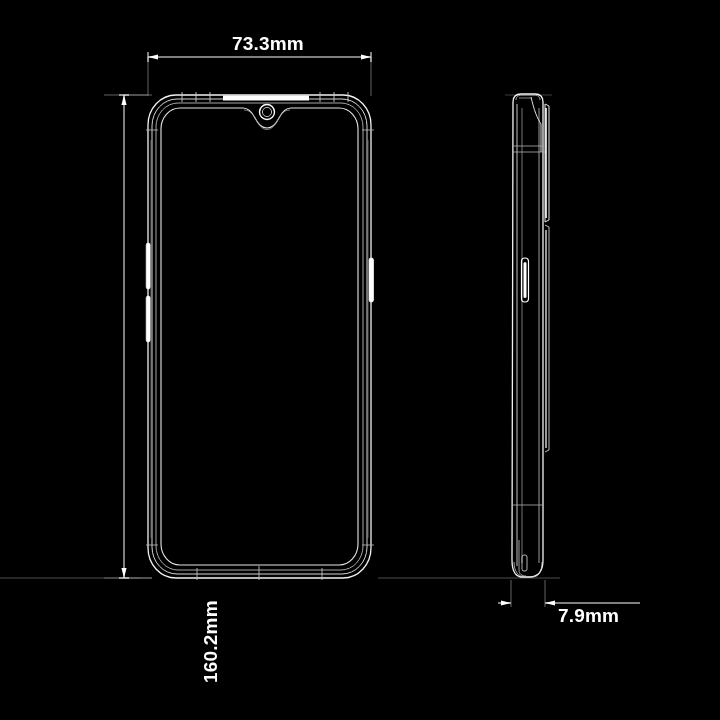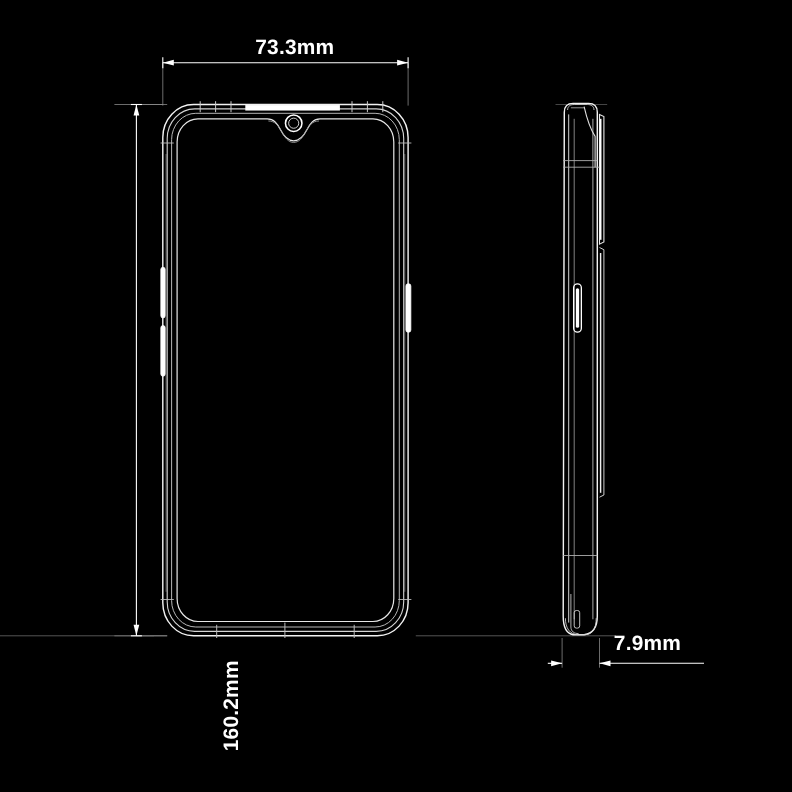--- a/index.html
+++ b/index.html
@@ -47,21 +47,21 @@
   }
   #dim-height-text-wrap {
     position: absolute;
     left: 100px;
     top: 383px;
     width: 0;
     height: 0;
   }
   #dim-thickness-text {
     left: 558px;
-    top: 576px;
+    top: 606px;
   }
 </style>
 </head>
 <body>
 
 <div id="stage">
 
   <svg id="drawing" viewBox="0 0 720 720" xmlns="http://www.w3.org/2000/svg">
 
     <rect x="0" y="0" width="720" height="720" fill="#000000"></rect>

